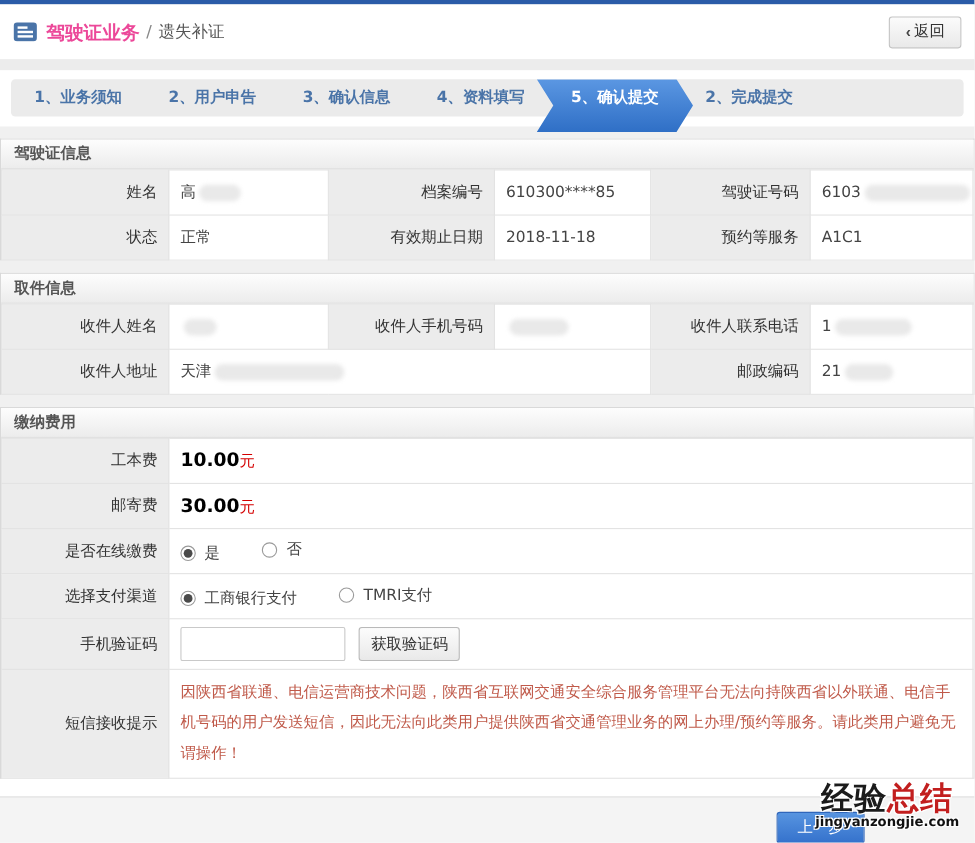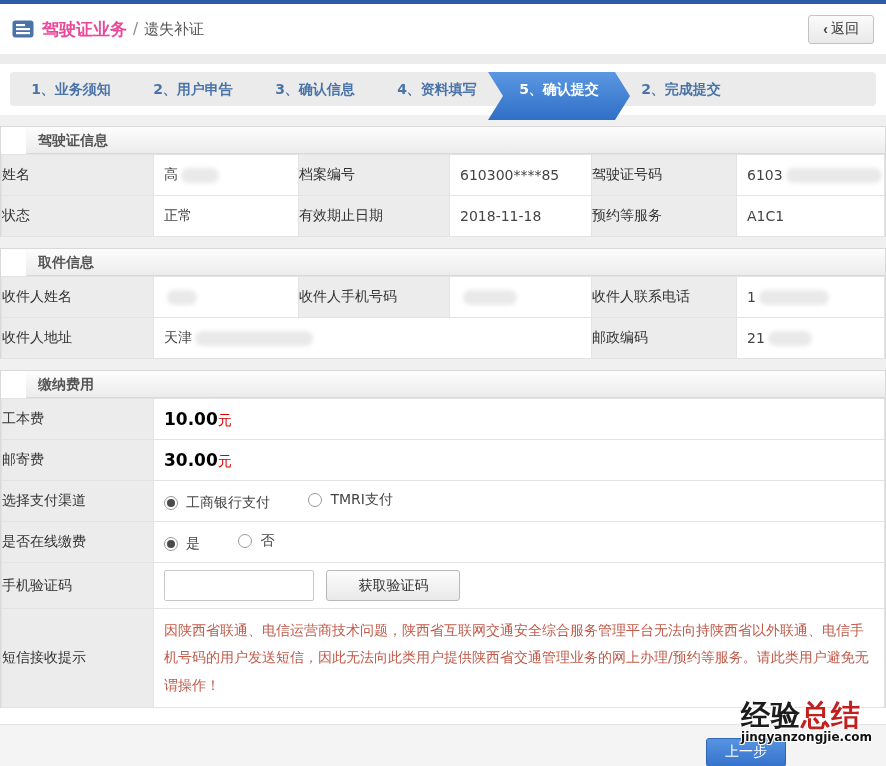--- a/index.html
+++ b/index.html
@@ -38,63 +38,63 @@
   }
   .step.active {
     background:linear-gradient(#5b97e2,#2f6fc6); color:#fff; z-index:2; width:142px; margin:0 -10px;
     clip-path:polygon(0 0, calc(100% - 15px) 0, 100% 50%, calc(100% - 15px) 100%, 0 100%, 15px 50%);
   }
 
   
   .section { border:1px solid #d9d9d9; border-bottom:none; }
   .sec-hd {
     height:27px; line-height:26px; padding-left:12px; font-size:14px; font-weight:bold; color:#555;
-    background:linear-gradient(#fdfdfd,#ececec); border-bottom:1px solid #d9d9d9;margin-left:25px;
+    background:linear-gradient(#fdfdfd,#ececec); border-bottom:1px solid #d9d9d9;
   }
   table { width:100%; border-collapse:collapse; table-layout:fixed; }
   td { border:1px solid #e3e3e3; height:41px; font-size:14px; vertical-align:middle; }
-  td.lbl { background:#ececec; text-align:left; padding-right:10px; color:#333; }
+  td.lbl { background:#ececec; text-align:right; padding-right:10px; color:#333; }
   td.val { background:#fff; text-align:left; padding-left:10px; color:#444; }
   .smudge {
     display:inline-block; height:15px; background:#e9e9e9; border-radius:8px;
     filter:blur(2px); vertical-align:middle; margin-left:3px;
   }
 
   
   .fee-amount { color:#000000; font-weight:bold; font-size:17px; }
   .fee-unit { color:#d40000; font-size:14px; }
   .radio-row { display:inline-flex; align-items:center; margin-right:34px; cursor:pointer; }
   .radio {
     width:14px; height:14px; border-radius:50%; border:1px solid #9a9a9a; background:#fff;
     display:inline-flex; align-items:center; justify-content:center; margin-right:8px;
   }
   .radio.checked::after { content:""; width:8px; height:8px; border-radius:50%; background:#4a4a4a; }
   .code-input {
     width:150px; height:31px; border:1px solid #c9c9c9; border-radius:2px; background:#fff;
     font-size:14px; padding:0 6px; vertical-align:middle;
   }
   .code-btn {
-    height:31px; margin-left:8px; padding:0 31px; font-size:14px; color:#333;
+    height:31px; margin-left:8px; padding:0 10px; font-size:14px; color:#333;
     background:linear-gradient(#fcfcfc,#e9e9e9); border:1px solid #b9b9b9; border-radius:3px;
     vertical-align:middle; cursor:pointer;
   }
   td.notice { color:#c05a4a; line-height:1.95; padding:8px 12px 8px 10px; font-size:14px; }
 
   
   .footer {
     margin-top:16px; height:56px; background:#f4f4f4; border-top:1px solid #e0e0e0;
     display:flex; align-items:center; justify-content:flex-end; padding-right:100px;
   }
   .prev-btn {
     min-width:80px; height:29px; padding:0 16px; font-size:14px; color:#fff; font-weight:normal;
     background:linear-gradient(#5794e0,#3572cc); border:1px solid #2f66bb; border-radius:3px; cursor:pointer;
   }
 
   
-  .watermark { position:absolute; right:14px; bottom:22px; text-align:left; z-index:5; pointer-events:none; }
+  .watermark { position:absolute; right:14px; bottom:12px; text-align:center; z-index:5; pointer-events:none; }
   .wm1 { font-size:29px; font-weight:bold; line-height:1.05; letter-spacing:1px;
          text-shadow:-1px -1px 0 #fff,1px -1px 0 #fff,-1px 1px 0 #fff,1px 1px 0 #fff; }
   .wm1 .blk { color:#1b1b1b; } .wm1 .red { color:#c21f1f; }
   .wm2 { font-size:12px; font-weight:bold; color:#111; line-height:1.1;
          text-shadow:-1px -1px 0 #fff,1px -1px 0 #fff,-1px 1px 0 #fff,1px 1px 0 #fff; }
 </style>
 </head>
 <body>
 
 <div class="page">
@@ -216,42 +216,42 @@
             <span class="fee-amount">10.00</span><span class="fee-unit">元</span>
           </td>
         </tr>
         <tr>
           <td class="lbl">邮寄费</td>
           <td class="val">
             <span class="fee-amount">30.00</span><span class="fee-unit">元</span>
           </td>
         </tr>
         <tr>
+          <td class="lbl">是否在线缴费</td>
+          <td class="val">
+            <span class="radio-row">
+              <span class="radio checked"></span>
+              <span>是</span>
+            </span>
+            <span class="radio-row">
+              <span class="radio"></span>
+              <span>否</span>
+            </span>
+          </td>
+        </tr>
+        <tr>
           <td class="lbl">选择支付渠道</td>
           <td class="val">
             <span class="radio-row">
               <span class="radio checked"></span>
               <span>工商银行支付</span>
             </span>
             <span class="radio-row">
               <span class="radio"></span>
               <span>TMRI支付</span>
-            </span>
-          </td>
-        </tr>
-        <tr>
-          <td class="lbl">是否在线缴费</td>
-          <td class="val">
-            <span class="radio-row">
-              <span class="radio checked"></span>
-              <span>是</span>
-            </span>
-            <span class="radio-row">
-              <span class="radio"></span>
-              <span>否</span>
             </span>
           </td>
         </tr>
         <tr style="height:46px;">
           <td class="lbl">手机验证码</td>
           <td class="val">
             <input class="code-input" type="text" value="" style="">
             <button class="code-btn">获取验证码</button>
           </td>
         </tr>

